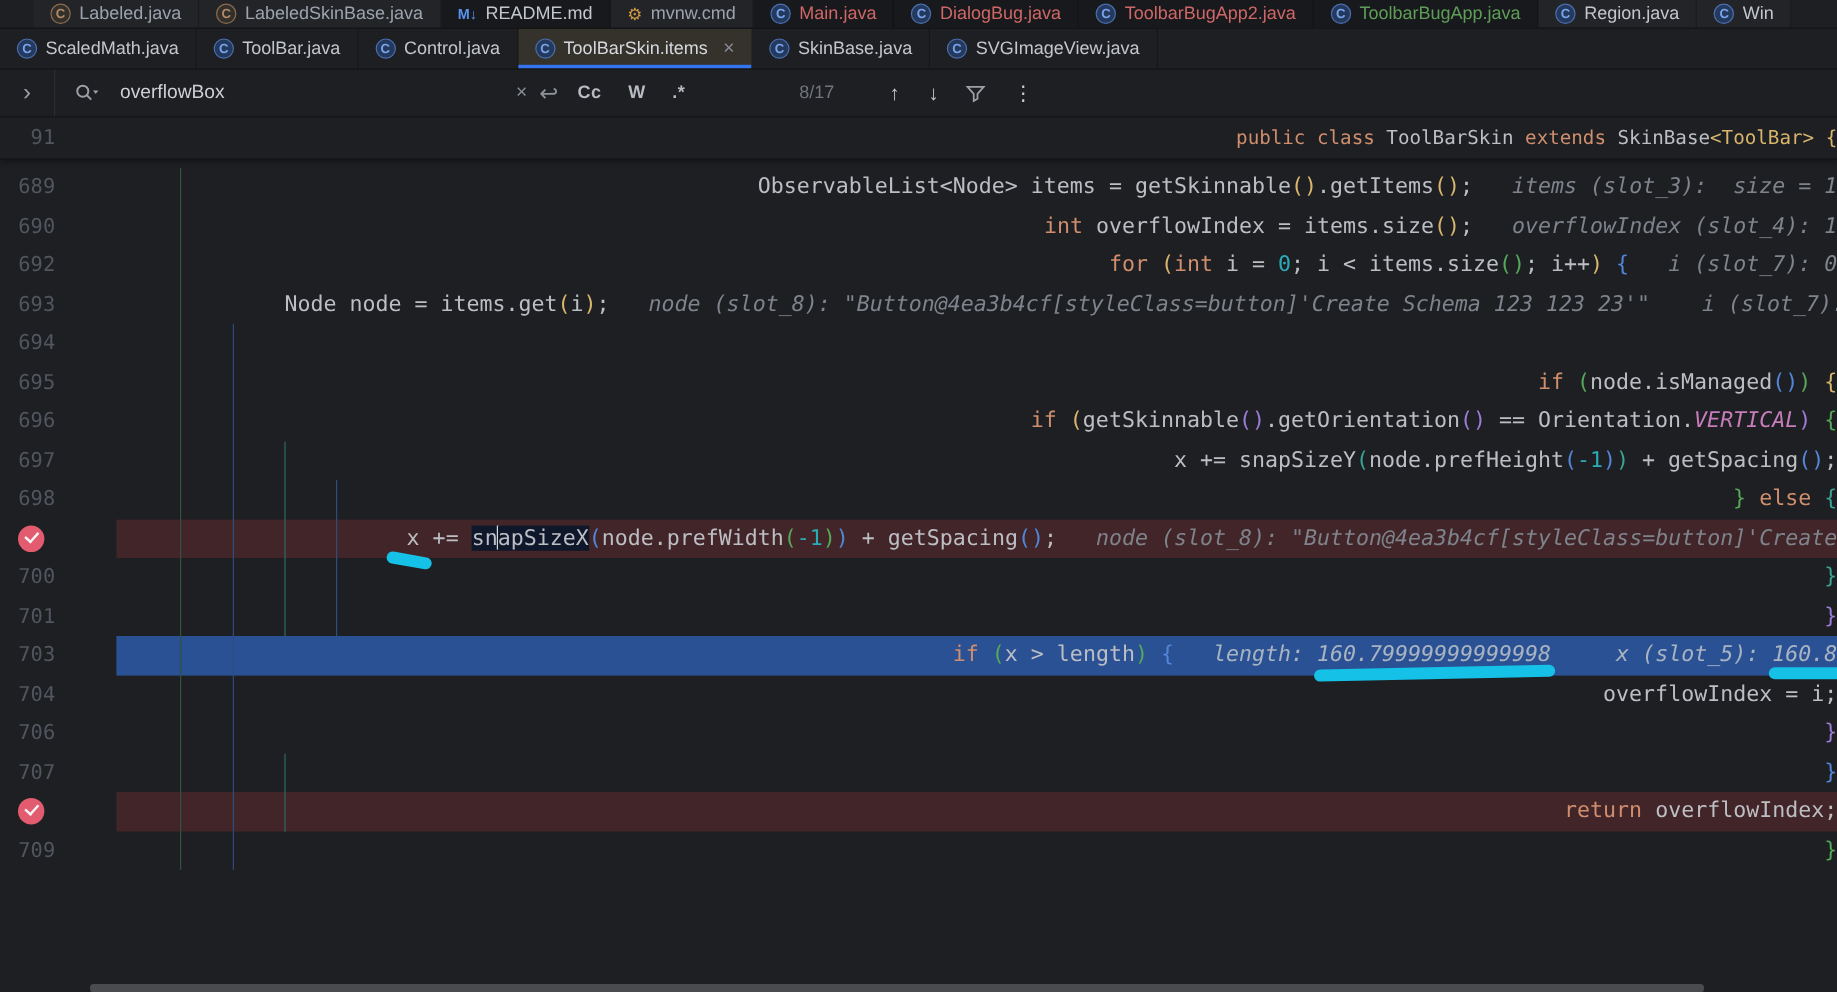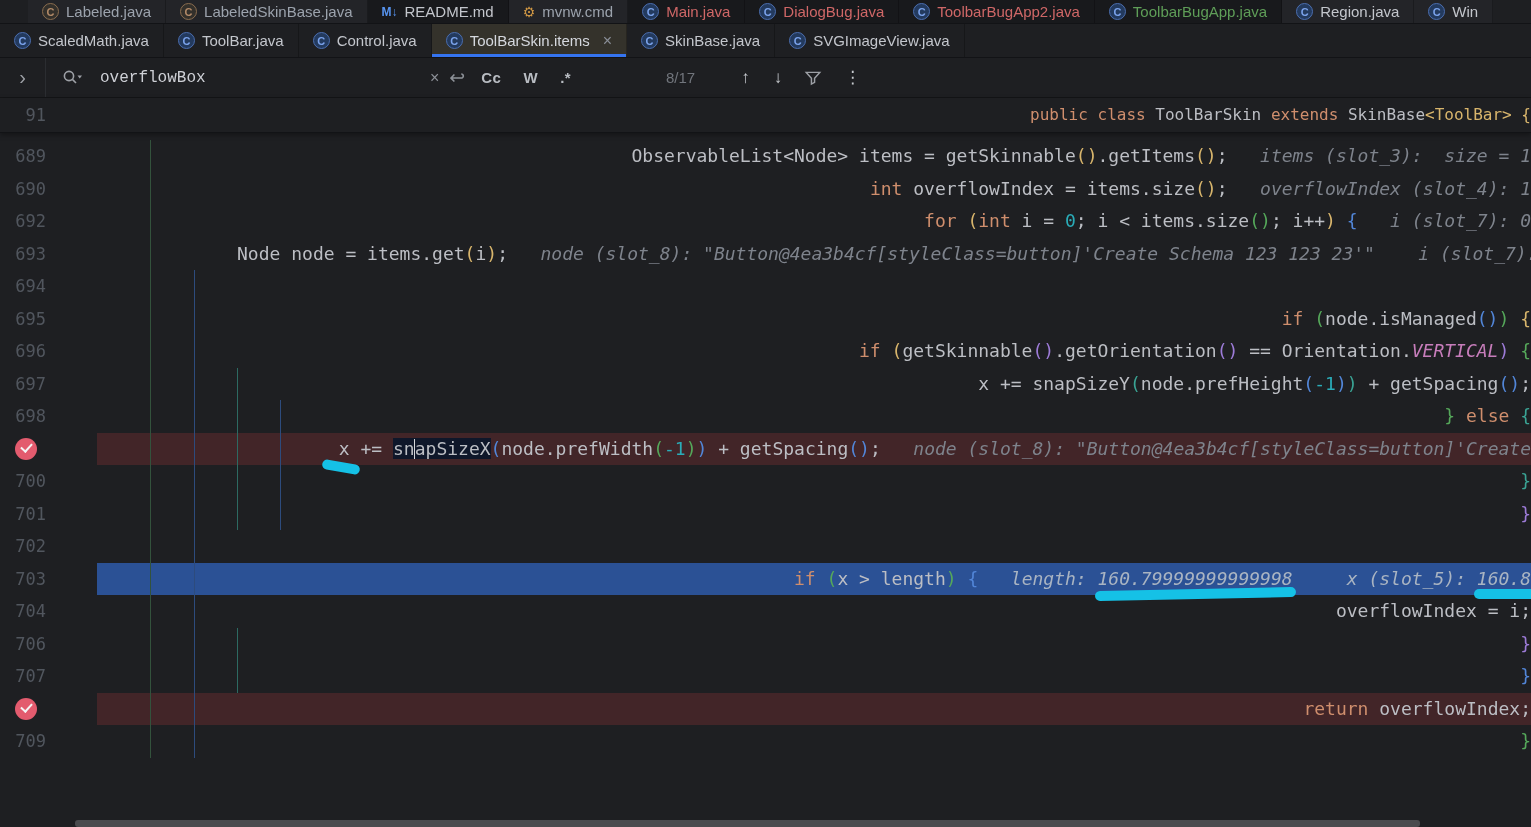--- a/index.html
+++ b/index.html
@@ -30,21 +30,21 @@
   .mdicon { color:#5794f0; font-weight:bold; font-size:12px; }
   .gearicon { color:#cf9744; font-size:14px; }
   .tabclose { color:#8a8f98; font-size:16px; margin-left:6px; }
 
   
   #searchbar { height:40px; display:flex; align-items:center; border-bottom:1px solid #141517;
     color:#9da0a6; }
   #chevbox { width:46px; height:100%; display:flex; align-items:center; justify-content:center;
     border-right:1px solid #2b2d31; font-size:20px; color:#9da0a6; }
   #searchfield { display:flex; align-items:center; gap:10px; padding-left:16px; width:560px; }
-  #query { color:#ced0d6; font-size:16px; margin-left:6px; width:320px;font-family:Liberation Mono, monospace; }
+  #query { color:#ced0d6; font-size:16px; margin-left:6px; width:320px; }
   .sicon { color:#8d9198; font-size:16px; }
   .sbtn  { color:#b8bcc2; font-size:15px; font-weight:bold; letter-spacing:0.5px; padding:0 6px; }
   #results { color:#71757c; font-size:15px; margin:0 34px 0 60px; }
   .navbtn { color:#c8cbd0; font-size:17px; padding:0 12px; }
 
   
   #sticky { height:35px; border-bottom:1px solid #121316; box-shadow:0 2px 5px rgba(0,0,0,0.35);
     position:relative; z-index:5; background:#1e1f22; }
   #peek { height:7px; overflow:hidden; }
   #editor { position:relative; font-family:"DejaVu Sans Mono", monospace; font-size:18px;
@@ -279,26 +279,20 @@
           <span class="codeseg" style="padding-left: calc(16ch + 10px);"><span class="brT">}</span></span>
         </div>
         <div class="cl">
           <span class="gut">
             <span class="gnum">701</span>
           </span>
           <span class="codeseg" style="padding-left: calc(12ch + 10px);"><span class="brP">}</span></span>
         </div>
         <div class="cl">
           <span class="gut">
-            <span class="gnum">702</span>
-          </span>
-          <span class="codeseg" style="padding-left: calc(0ch + 10px);"></span>
-        </div>
-        <div class="cl">
-          <span class="gut">
             <span class="gnum">703</span>
           </span>
           <span class="codeseg bg-blue" style="padding-left: calc(12ch + 10px);"><span class="kw">if</span><span class="pl"> </span><span class="brG">(</span><span class="pl">x &gt; length</span><span class="brG">)</span><span class="pl"> </span><span class="brB">{</span><span class="hintb">   length: </span><span class="hintb anno-underline tilt">160.79999999999998</span><span class="hintb">     x (slot_5): </span><span class="hintb anno-underline wide">160.8</span></span>
         </div>
         <div class="cl">
           <span class="gut">
             <span class="gnum">704</span>
           </span>
           <span class="codeseg" style="padding-left: calc(16ch + 10px);"><span class="pl">overflowIndex = i;</span></span>
         </div>

